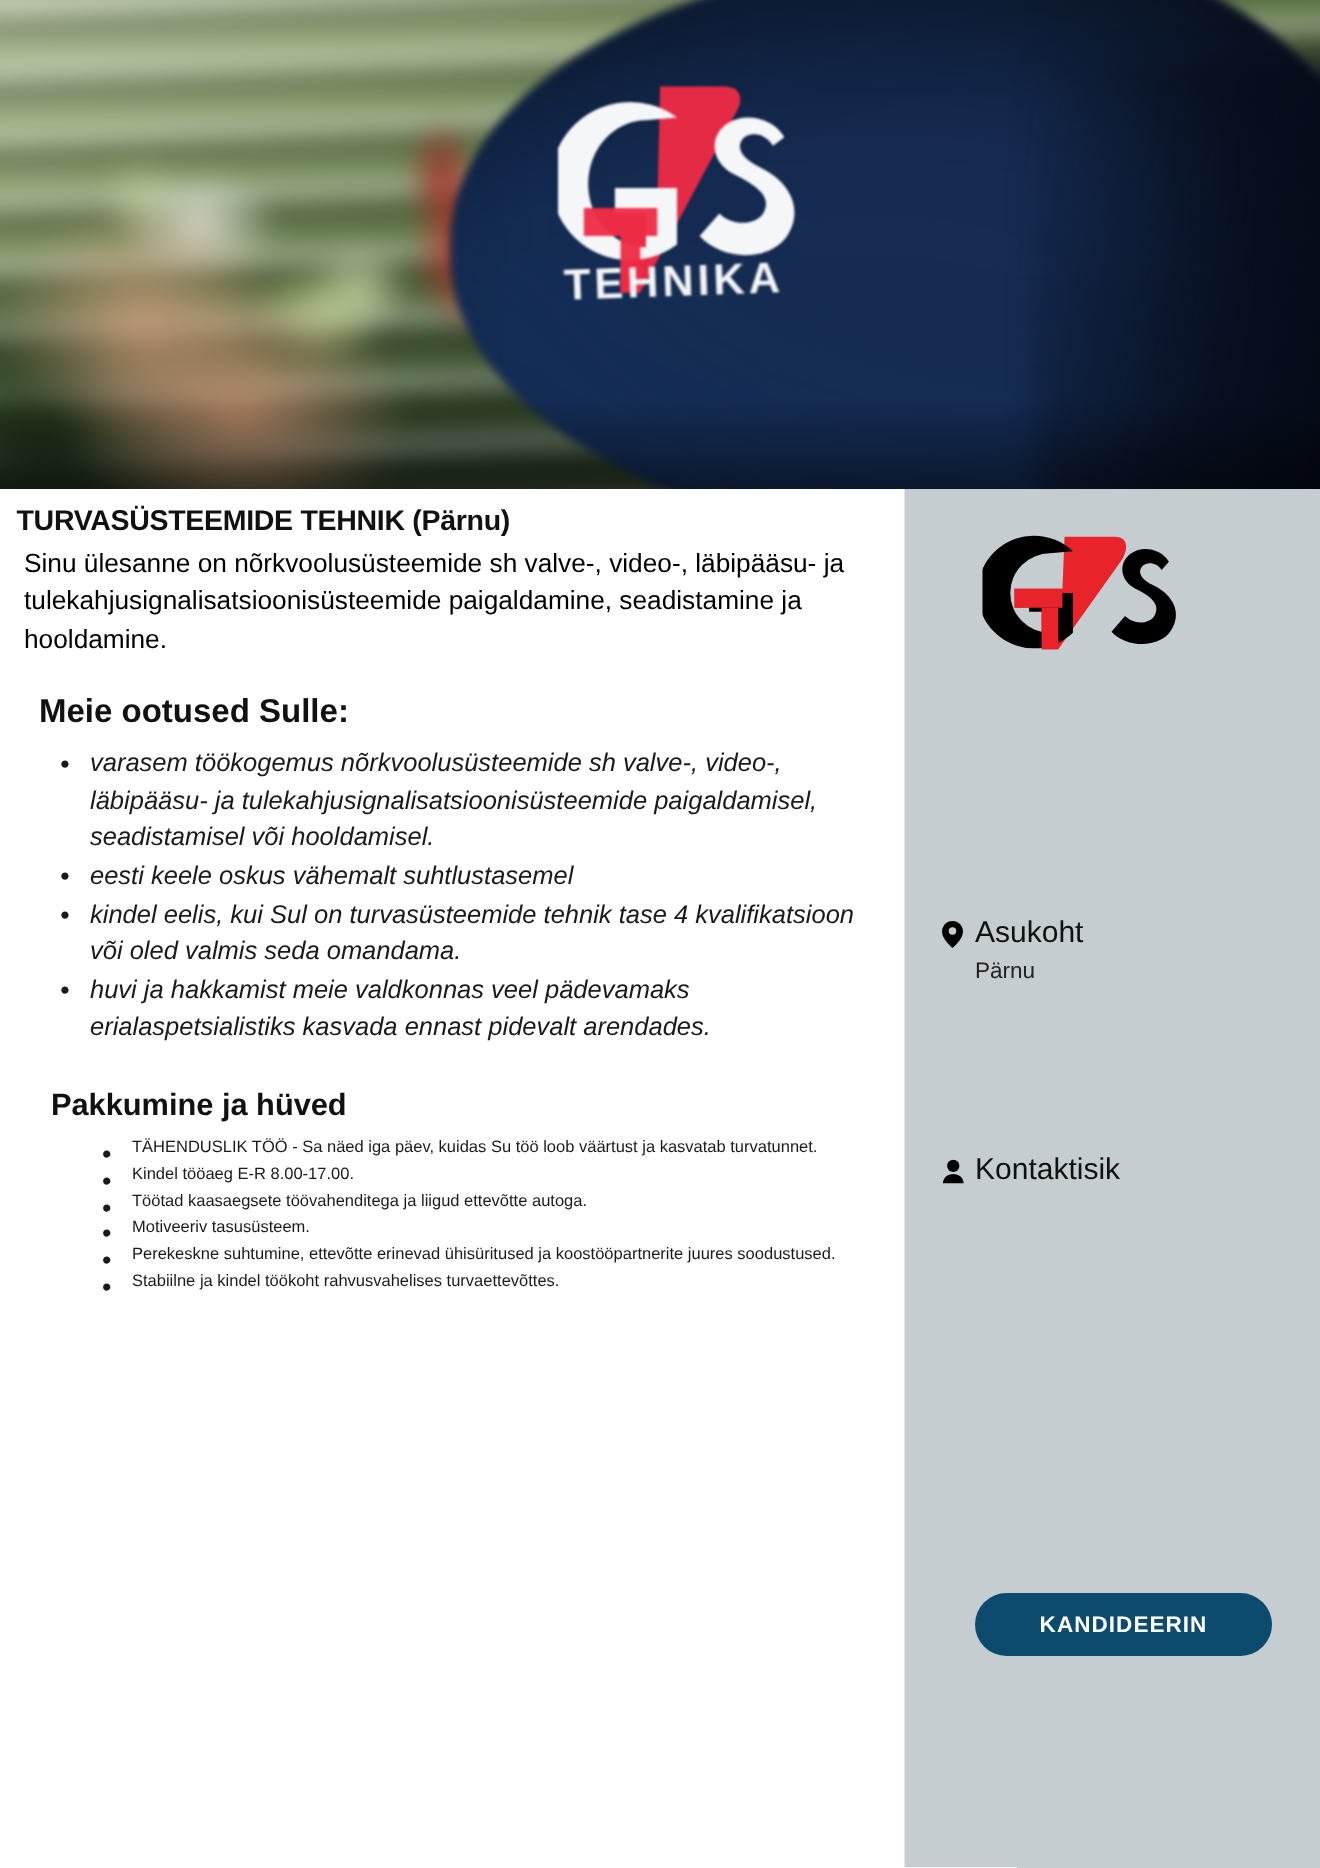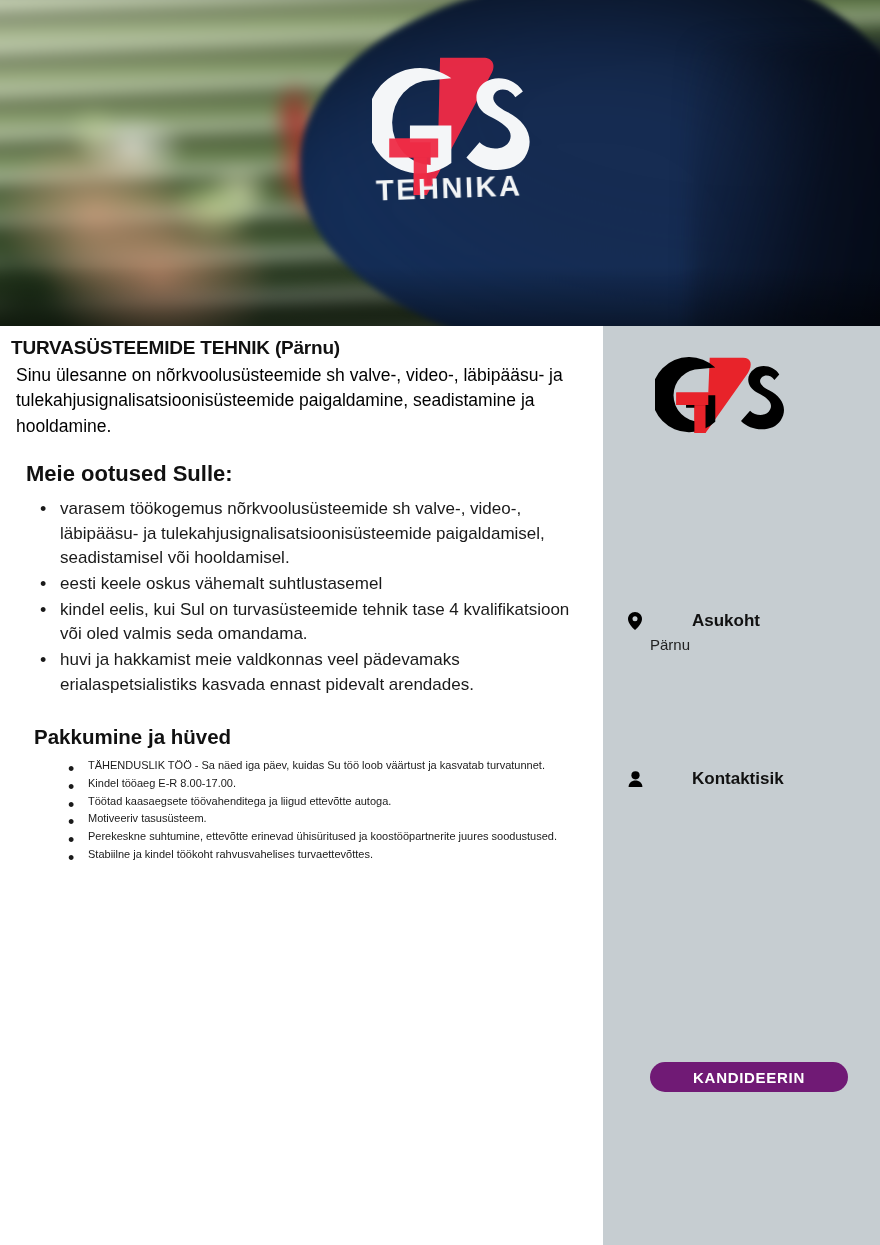--- a/index.html
+++ b/index.html
@@ -158,20 +158,21 @@
     padding: 0 0 0 32px;
     list-style: none;
   }
   ul.req-list li {
     position: relative;
     font-size: 17px;
     line-height: 1.45;
     color: #1a1a1a;
     margin-bottom: 1px;
     padding-left: 20px;
+    font-style: italic;
   }
   ul.req-list li::before {
     content: "\2022";
     position: absolute;
     left: 0;
     top: -1px;
     font-size: 18px;
     color: #1a1a1a;
   }
   ul.offer-list {
@@ -226,40 +227,39 @@
   }
   .info-head .ico {
     width: 16px; height: 18px;
     display: inline-flex;
     align-items: center;
     justify-content: center;
     flex: 0 0 auto;
   }
   .info-head .ico svg { display:block; }
   .info-head .lbl {
-    font-size: 17px;
-    font-weight: bold;
+    font-size: 20px;
+    font-weight: normal;
     color: #111111;
-    margin-left: 42px;
   }
   .info-body {
     font-size: 15px;
     line-height: 1.33;
     color: #222222;
     padding-left: 23px;
   }
   .info-body div { white-space: nowrap; }
 
   .apply-btn {
     position: absolute;
     left: 47px;
     top: 736px;
     width: 198px;
-    height: 30px;
-    background: #701a75;
+    height: 42px;
+    background: #0c4a6e;
     border: none;
     border-radius: 21px;
     color: #ffffff;
     font-family: "Liberation Sans", sans-serif;
     font-size: 15px;
     font-weight: bold;
     letter-spacing: 0.7px;
     cursor: pointer;
     display: flex;
     align-items: center;

